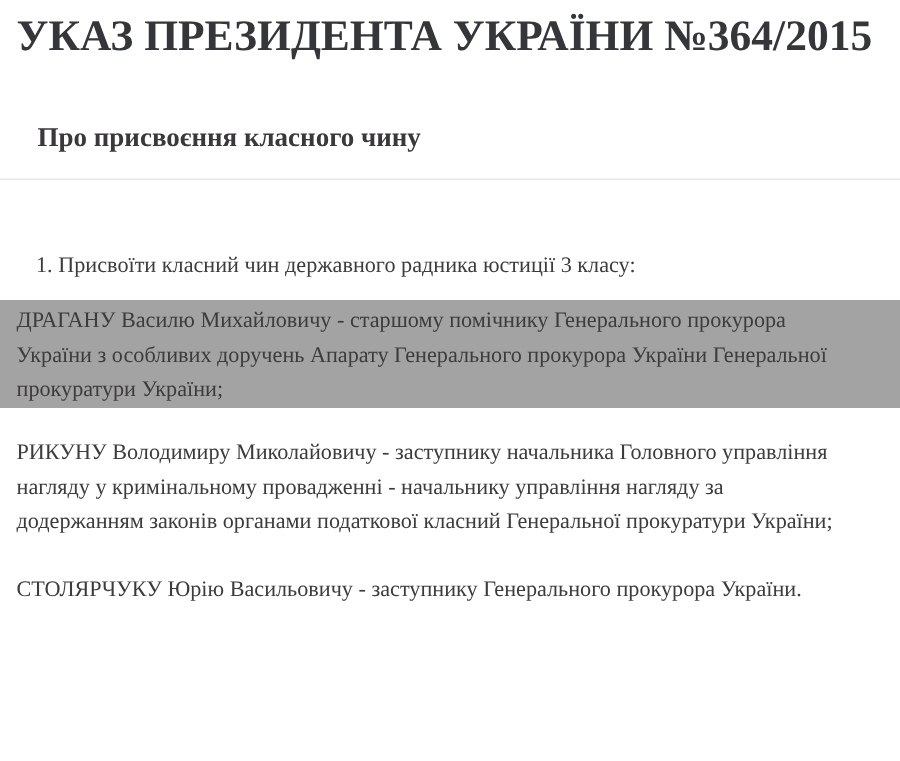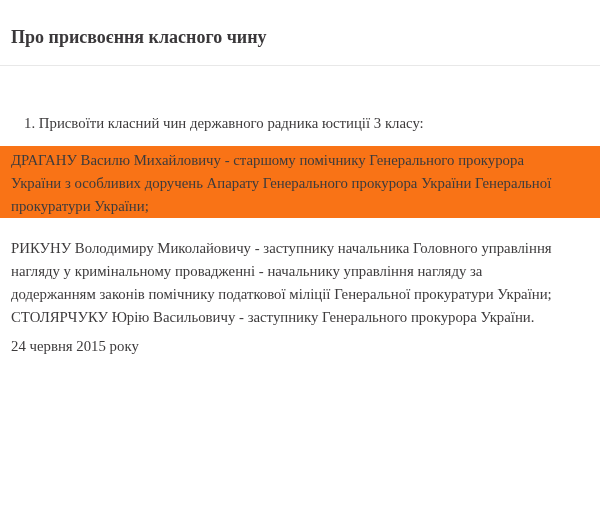--- a/index.html
+++ b/index.html
@@ -22,21 +22,21 @@
   .title {
     margin: 0;
     padding: 8px 10px 0 11px;
     font-size: 29px;
     line-height: 32px;
     font-weight: 700;
     color: #34363a;
     letter-spacing: 0;
   }
   .subtitle {
-    margin: 0;
+    margin: 14px;
     padding: 25px 10px 0 11px;
     font-size: 18px;
     line-height: 24px;
     font-weight: 700;
     color: #3a383a;
   }
   .divider {
     margin: 16px 0 0 0;
     border: 0;
     border-top: 1px solid #e8e8e8;
@@ -48,52 +48,52 @@
     margin: 0 10px 0 11px;
     white-space: pre-line;
   }
   .intro {
     margin-top: 46px;
     margin-left: 24px;
   }
   .entry-highlighted {
     margin: 11px 0 0 0;
     padding: 3px 10px 0 11px;
-    background: #f97316;
+    background: #a3a3a3;
   }
   .entry-rykunu { margin-top: 19px; }
   .entry-sevruku { margin-top: 10px; }
-  .entry-stoliarchuku { }
+  .entry-stoliarchuku { margin-top: 22px; }
   .signature {
     margin-top: 8px;
     font-weight: 700;
   }
   .date {
     margin-top: 6px;
   }
 </style>
 </head>
 <body>
 
 <div class="page">
 
+  <h1 class="title">УКАЗ ПРЕЗИДЕНТА УКРАЇНИ №364/2015</h1>
 
   <h2 class="subtitle">Про присвоєння класного чину</h2>
 
   <hr class="divider">
 
   <p class="body-text intro">1. Присвоїти класний чин державного радника юстиції 3 класу:</p>
 
   <p class="body-text entry-highlighted">ДРАГАНУ Василю Михайловичу - старшому помічнику Генерального прокурора
 України з особливих доручень Апарату Генерального прокурора України Генеральної
 прокуратури України;</p>
 
   <p class="body-text entry-rykunu">РИКУНУ Володимиру Миколайовичу - заступнику начальника Головного управління
 нагляду у кримінальному провадженні - начальнику управління нагляду за
-додержанням законів помічнику податкової міліції Генеральної прокуратури України;</p>
+додержанням законів органами податкової класний Генеральної прокуратури України;</p>
 
 
   <p class="body-text entry-stoliarchuku">СТОЛЯРЧУКУ Юрію Васильовичу - заступнику Генерального прокурора України.</p>
 
 
-  <p class="body-text date">24 червня 2015 року</p>
 
 </div>
 
 </body></html>

